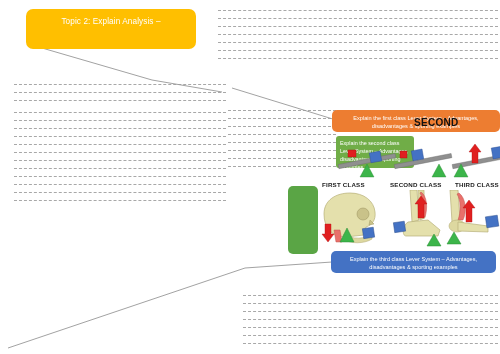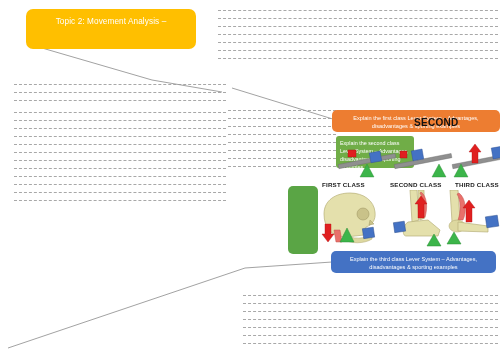--- a/index.html
+++ b/index.html
@@ -126,21 +126,21 @@
 
   <svg class="connector" style="left:0;top:0;width:500px;height:354px;">
     <line x1="42" y1="48" x2="152" y2="80" stroke="#8a8a8a" stroke-width="0.8"></line>
     <line x1="152" y1="80" x2="222" y2="92" stroke="#8a8a8a" stroke-width="0.8"></line>
     <line x1="232" y1="88" x2="336" y2="120" stroke="#8a8a8a" stroke-width="0.8"></line>
     <line x1="8" y1="348" x2="245" y2="268" stroke="#8a8a8a" stroke-width="0.8"></line>
     <line x1="245" y1="268" x2="332" y2="262" stroke="#8a8a8a" stroke-width="0.8"></line>
   </svg>
 
   <div id="title-banner">
-    <span class="tline">Topic 2: Movement Analysis –</span>
+    <span class="tline">Topic 2: Explain Analysis –</span>
   </div>
 
   <div class="lineset" style="left:218px; top:10px; width:280px;">
     <div class="wline" style="margin-bottom:7px;"></div>
     <div class="wline" style="margin-bottom:7px;"></div>
     <div class="wline" style="margin-bottom:7px;"></div>
     <div class="wline" style="margin-bottom:7px;"></div>
     <div class="wline" style="margin-bottom:7px;"></div>
     <div class="wline" style="margin-bottom:7px;"></div>
     <div class="wline" style="margin-bottom:7px;"></div>

